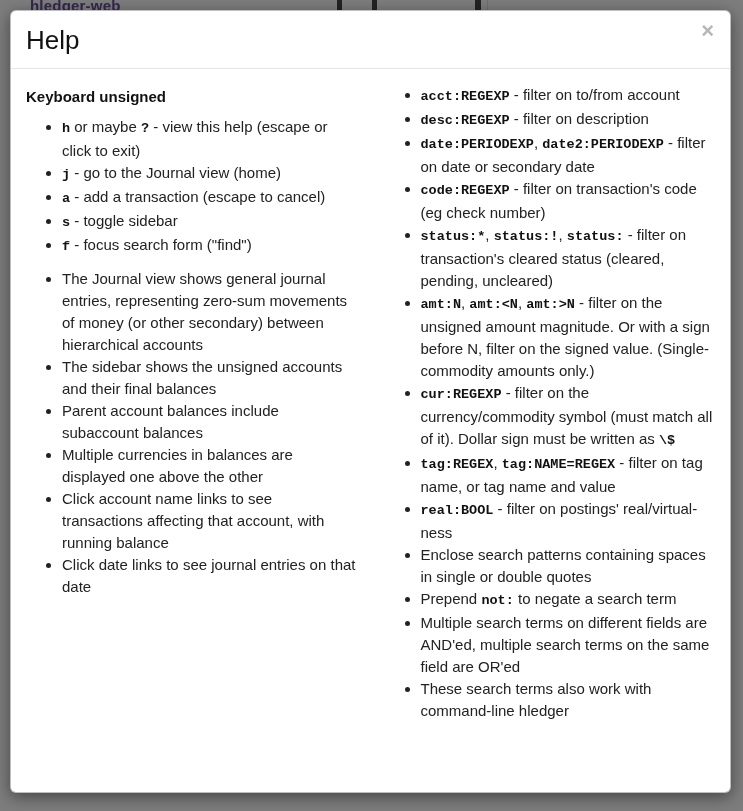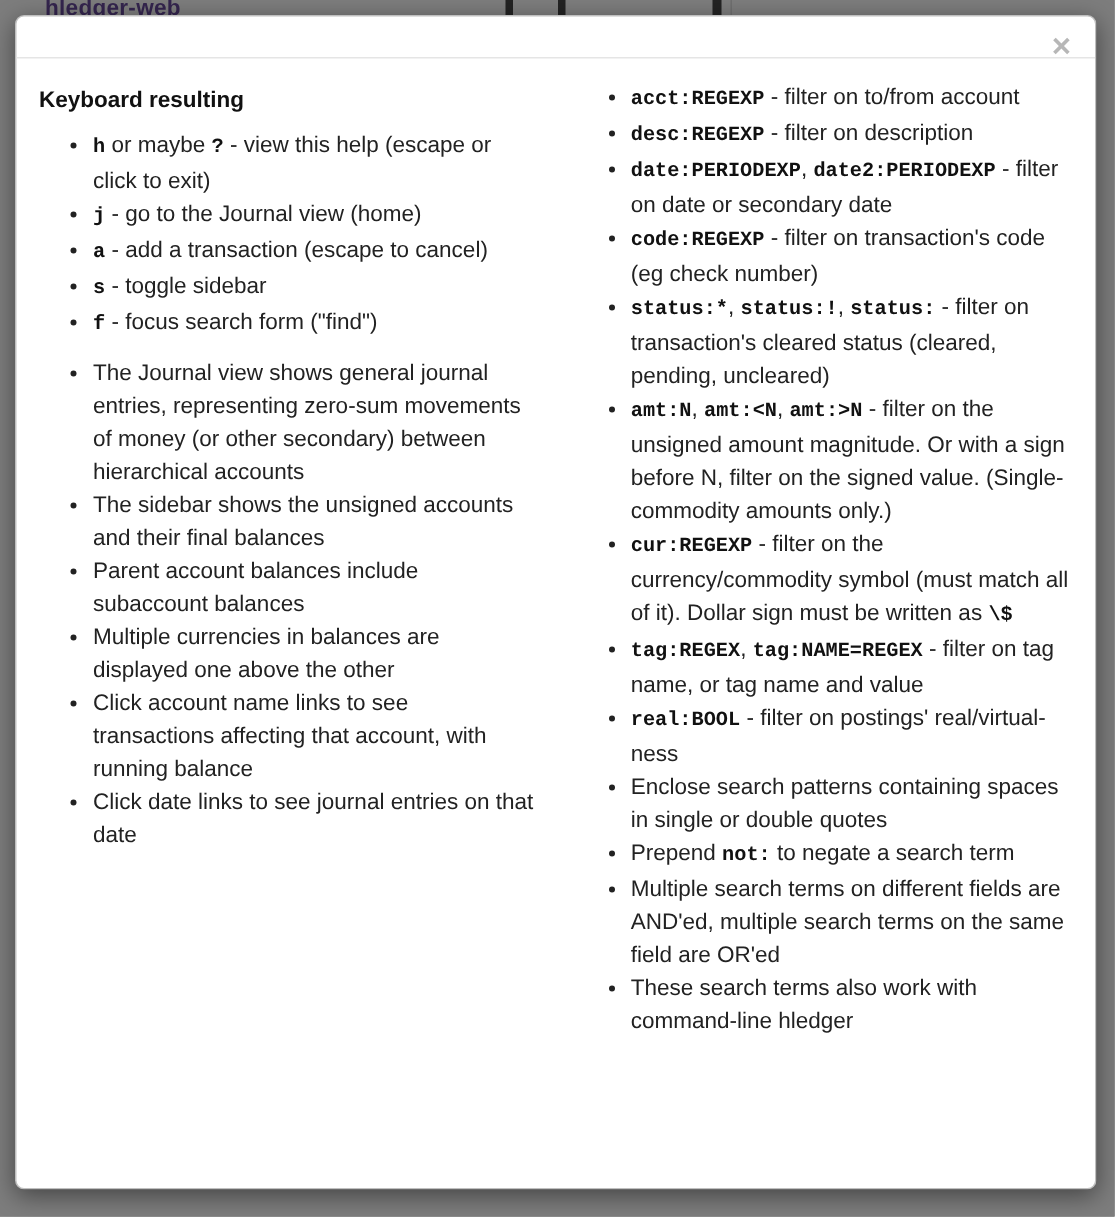--- a/index.html
+++ b/index.html
@@ -117,25 +117,26 @@
 <div class="backdrop-page">
   <a class="brand-link" href="#">hledger-web</a>
   <div class="bg-heading-glyph" style="left:337px;"></div>
   <div class="bg-heading-glyph" style="left:372px;"></div>
   <div class="bg-heading-glyph" style="left:475px; width:6px;"></div>
   <div class="bg-vertical-divider"></div>
 </div>
 
 <div class="modal">
   <div class="modal-header">
+    <h3 class="modal-title">Help</h3>
     <button class="close-button">×</button>
   </div>
   <div class="modal-body">
     <div class="help-column left">
-        <h4 class="section-heading">Keyboard resulting</h4>
+        <h4 class="section-heading">Keyboard unsigned</h4>
         <ul class="help-list">
           <li><code>h</code> or maybe <code>?</code> - view this help (escape or click to exit)</li>
           <li><code>j</code> - go to the Journal view (home)</li>
           <li><code>a</code> - add a transaction (escape to cancel)</li>
           <li><code>s</code> - toggle sidebar</li>
           <li><code>f</code> - focus search form ("find")</li>
         </ul>
         <ul class="help-list">
           <li>The Journal view shows general journal entries, representing zero-sum movements of money (or other secondary) between hierarchical accounts</li>
           <li>The sidebar shows the unsigned accounts and their final balances</li>

